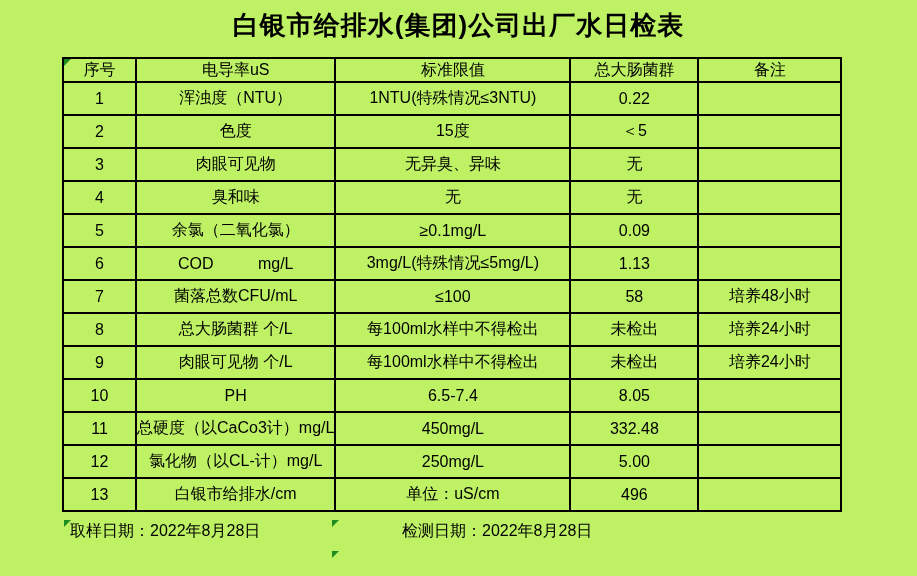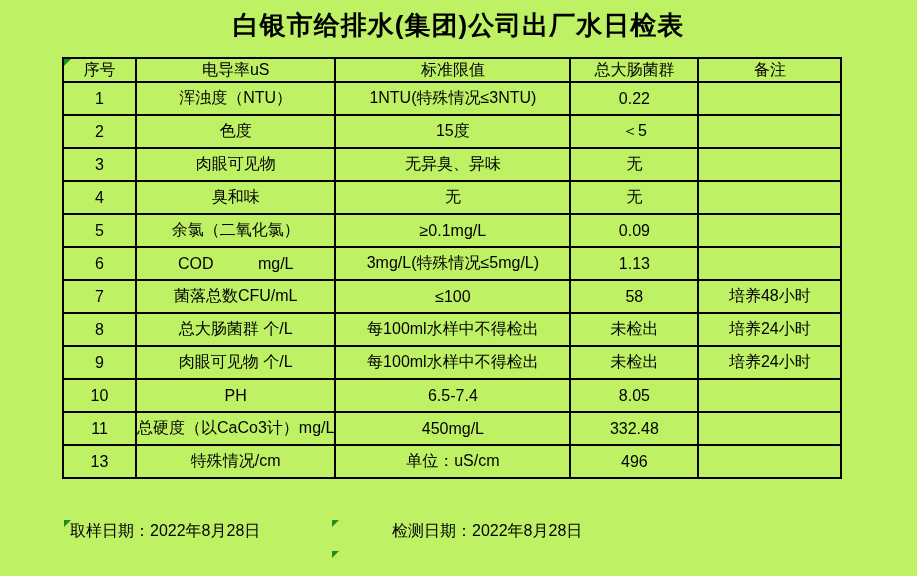--- a/index.html
+++ b/index.html
@@ -27,21 +27,21 @@
     font-size:16px;font-weight:normal;
     padding:0;white-space:pre;overflow:hidden;
   }
   .tbl thead tr{height:24px;}
   .tbl tbody tr{height:33px;}
   .footer-item{
     position:absolute;top:521px;
     font-size:16px;white-space:pre;
   }
   .f-sampling{left:70px;}
-  .f-test{left:392px;}
+  .f-test{left:402px;}
   .f-reporter{left:640px;}
   .tri{
     position:absolute;width:0;height:0;
     border-top:7px solid #1e8c1e;
     border-right:7px solid transparent;
   }
   .tri-1{left:64px;top:59px;}
   .tri-2{left:64px;top:520px;}
   .tri-3{left:332px;top:520px;}
   .tri-4{left:332px;top:551px;}
@@ -142,22 +142,29 @@
       <td></td>
     </tr>
         <tr>
       <td>11</td>
       <td>总硬度（以CaCo3计）mg/L</td>
       <td>450mg/L</td>
       <td>332.48</td>
       <td></td>
     </tr>
         <tr>
+      <td>12</td>
+      <td>氯化物（以CL-计）mg/L</td>
+      <td>250mg/L</td>
+      <td>5.00</td>
+      <td></td>
+    </tr>
+        <tr>
       <td>13</td>
-      <td>特殊情况/cm</td>
+      <td>白银市给排水/cm</td>
       <td>单位：uS/cm</td>
       <td>496</td>
       <td></td>
     </tr>
       </tbody>
   </table>
 
   <div class="footer-item f-sampling">取样日期：2022年8月28日</div>
   <div class="footer-item f-test">检测日期：2022年8月28日</div>
 

